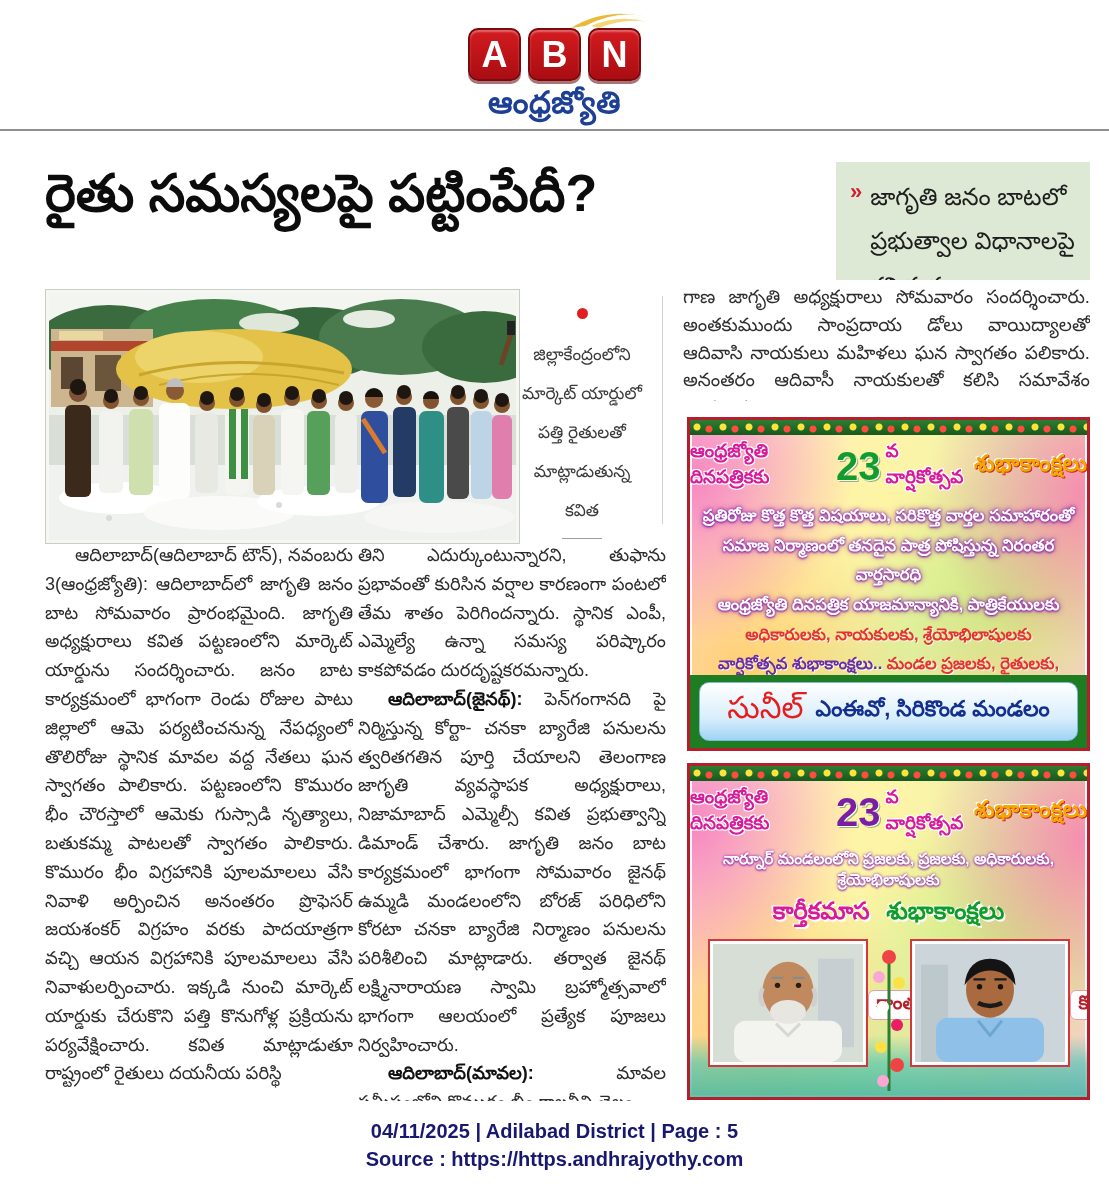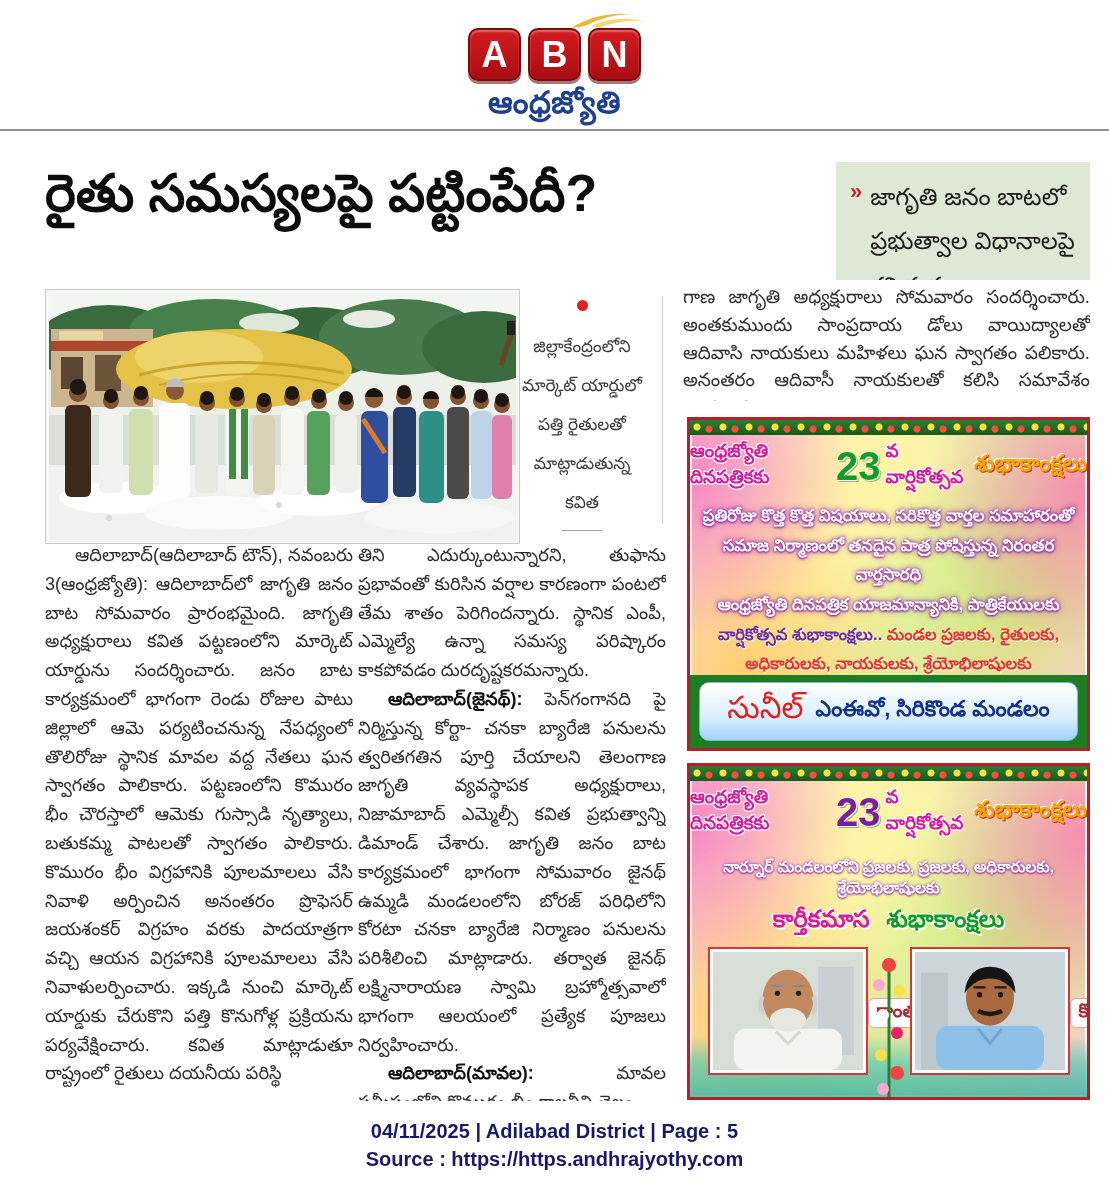--- a/index.html
+++ b/index.html
@@ -25,21 +25,21 @@
           padding:13px 14px;display:flex;gap:8px;overflow:hidden;}
   .hl-arrow{color:#cf2030;font-size:22px;font-weight:800;line-height:1.5;}
   .hl-lines{font-size:24px;line-height:1.85;color:#1d1d1d;font-weight:500;}
 
   
   .photo-frame{left:45px;top:289px;width:467px;height:247px;background:#f6f7f3;border:1px solid #c7cec3;
                padding:3px;box-sizing:content-box;}
   .photo-frame svg{display:block;}
 
   
-  .caption{left:514px;top:300px;width:136px;text-align:center;}
+  .caption{left:514px;top:308px;width:136px;text-align:center;}
   .cap-dot{width:11px;height:11px;border-radius:50%;background:#e01f1f;margin:0 auto 16px;}
   .cap-line{font-size:17px;color:#3a3a3a;line-height:2.3;}
   .cap-rule{width:40px;border-top:1px solid #9d9d9d;margin:8px auto 0;}
   .v-rule{left:662px;top:296px;width:1px;height:228px;background:#cfcfcf;}
 
   
   .col3{left:683px;top:283px;width:407px;height:118px;font-size:18.5px;line-height:1.5;
         text-align:justify;color:#2e2e2e;overflow:hidden;}
   .col{top:541px;width:308px;height:560px;font-size:18px;line-height:1.6;text-align:justify;
        color:#2c2c2c;overflow:hidden;}
@@ -86,21 +86,21 @@
   .bouquet-r{position:absolute;right:8px;bottom:-14px;}
   .sponsor-strip{position:absolute;left:0;right:0;bottom:0;background:#1e7d23;padding:7px 9px;}
   .sponsor-bar{background:linear-gradient(#ffffff,#d8eefc 62%,#9fd4f6);border-radius:10px;
       border:1px solid #7fb8d8;display:flex;align-items:center;justify-content:center;gap:12px;padding:7px 4px;}
   .sponsor-name{color:#e51d1d;font-size:31px;font-weight:400;}
   .sponsor-title{color:#14308f;font-size:22px;font-weight:800;}
 
   
   .ad2-bg-strip{position:absolute;left:0;right:0;bottom:0;height:62px;
       background:linear-gradient(rgba(72,196,176,0),rgba(72,196,176,.65) 45%,rgba(56,180,160,.8));}
-  .addr-line{margin-top:20px;text-align:center;font-size:15.5px;font-weight:700;color:#fff;
+  .addr-line{margin-top:12px;text-align:center;font-size:15.5px;font-weight:700;color:#fff;
       text-shadow:0 0 3px #8e24aa,0 1px 2px #8e24aa;}
   .month2{text-align:center;margin-top:5px;font-size:24px;font-weight:900;}
   .m2-p1{color:#d81b9a;text-shadow:1.5px 1.5px 0 #fff,-1.5px -1.5px 0 #fff;}
   .m2-p2{color:#0f9d2a;text-shadow:1.5px 1.5px 0 #fff,-1.5px -1.5px 0 #fff;margin-left:10px;}
   .persons{position:relative;display:flex;justify-content:center;gap:42px;margin-top:8px;}
   .person{width:160px;display:flex;flex-direction:row;align-items:center;}
   .p-photo{background:#fff;border:2px solid #d2373c;padding:3px;width:150px;height:118px;}
   .p-photo svg{display:block;}
   .p-name{margin-top:3px;background:#fff;border:1px solid #e2a0a8;border-radius:6px;padding:1px 8px;
       color:#b5212d;font-size:19px;font-weight:900;white-space:nowrap;}
@@ -263,25 +263,25 @@
       <span class="adh-num">23</span>
       <span class="adh-magenta">వ వార్షికోత్సవ</span>
       <span class="adh-greet">శుభాకాంక్షలు</span>
     </div>
     <div class="ad-body">
       <div>ప్రతిరోజు కొత్త కొత్త విషయాలు, సరికొత్త వార్తల సమాహారంతో</div>
       <div>సమాజ నిర్మాణంలో తనదైన పాత్ర పోషిస్తున్న నిరంతర వార్తసారధి</div>
       <div>ఆంధ్రజ్యోతి దినపత్రిక యాజమాన్యానికి, పాత్రికేయులకు</div>
     </div>
     <div class="mix-line">
+      <span class="red-txt">అధికారులకు, నాయకులకు, శ్రేయోభిలాషులకు</span>
+    </div>
+    <div class="mix-line">
       <span class="purple-txt">వార్షికోత్సవ శుభాకాంక్షలు..</span>
       <span class="red-txt">మండల ప్రజలకు, రైతులకు,</span>
-    </div>
-    <div class="mix-line">
-      <span class="red-txt">అధికారులకు, నాయకులకు, శ్రేయోభిలాషులకు</span>
     </div>
     <div class="month-line">
       <svg class="bouquet-l" width="44" height="52" viewBox="0 0 44 52">
           <path d="M22,50 L12,26 M22,50 L22,20 M22,50 L32,26" stroke="#2e7d32" stroke-width="3"></path>
           <circle cx="10" cy="22" r="7" fill="#e91e63"></circle>
           <circle cx="22" cy="14" r="8" fill="#ef4444"></circle>
           <circle cx="34" cy="22" r="7" fill="#f9a8d4"></circle>
           <circle cx="16" cy="30" r="5" fill="#fde047"></circle>
           <circle cx="29" cy="31" r="5" fill="#fff"></circle>
         </svg>

